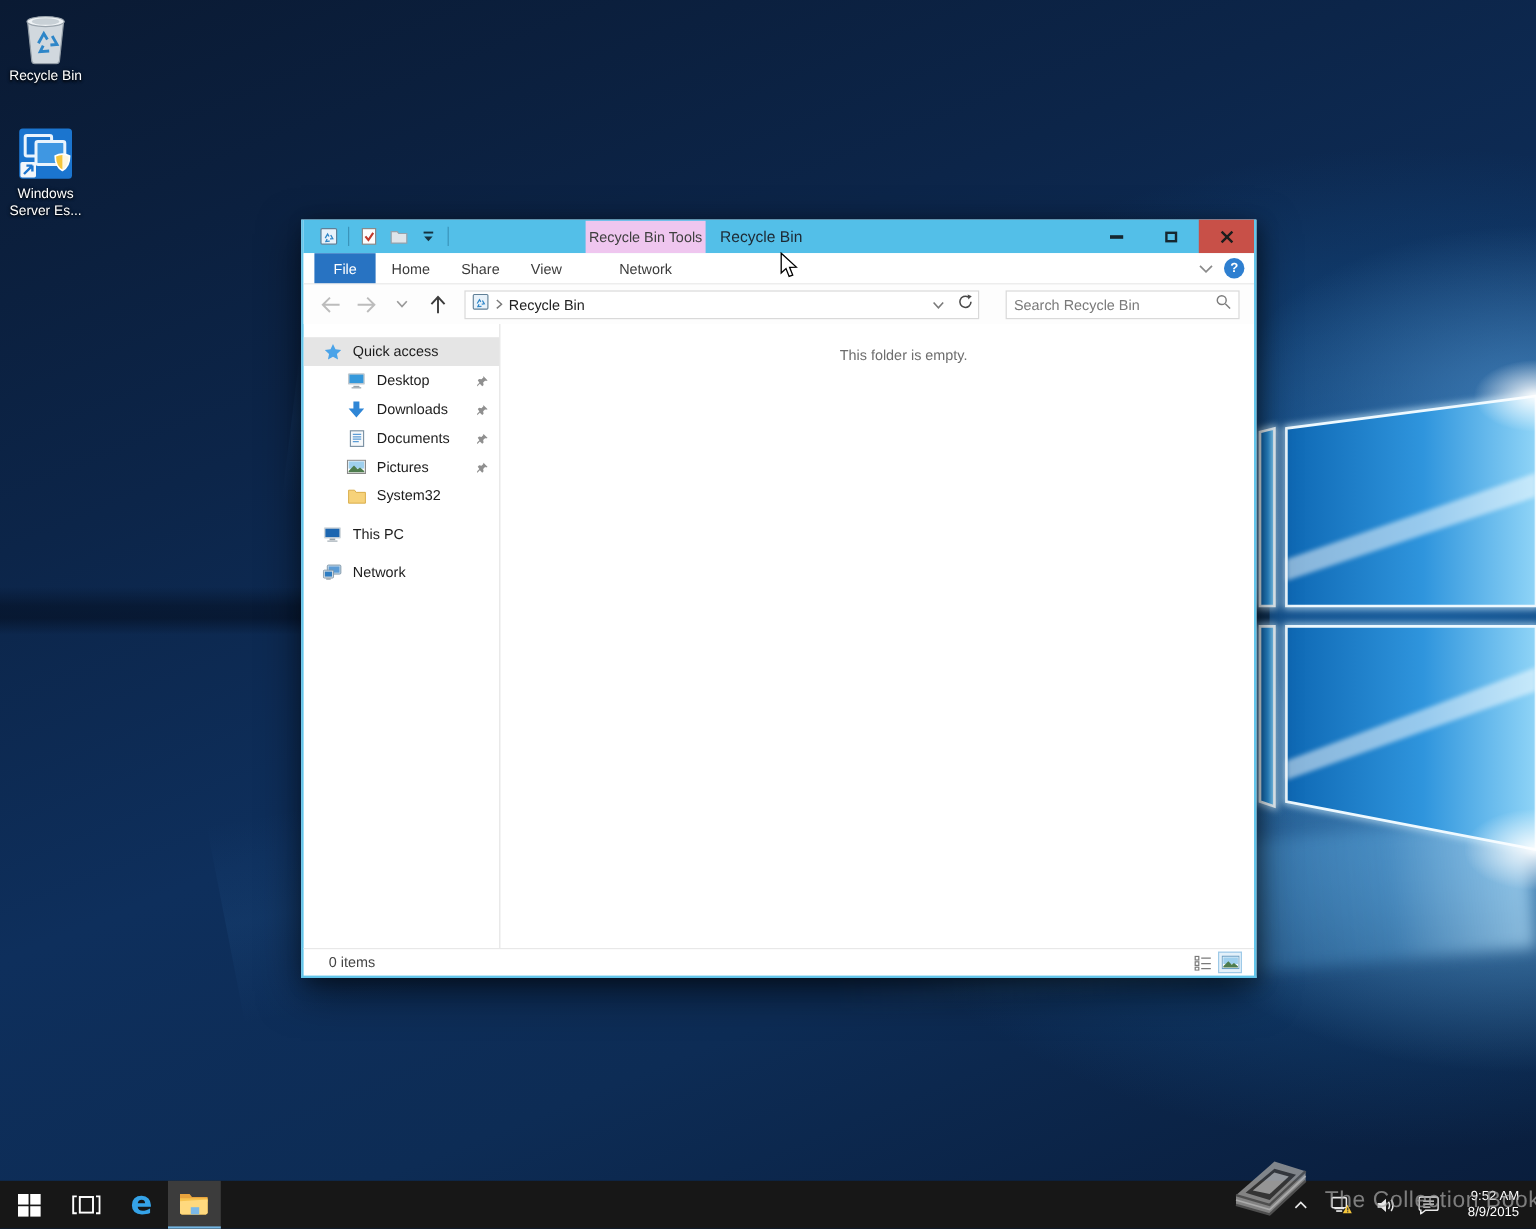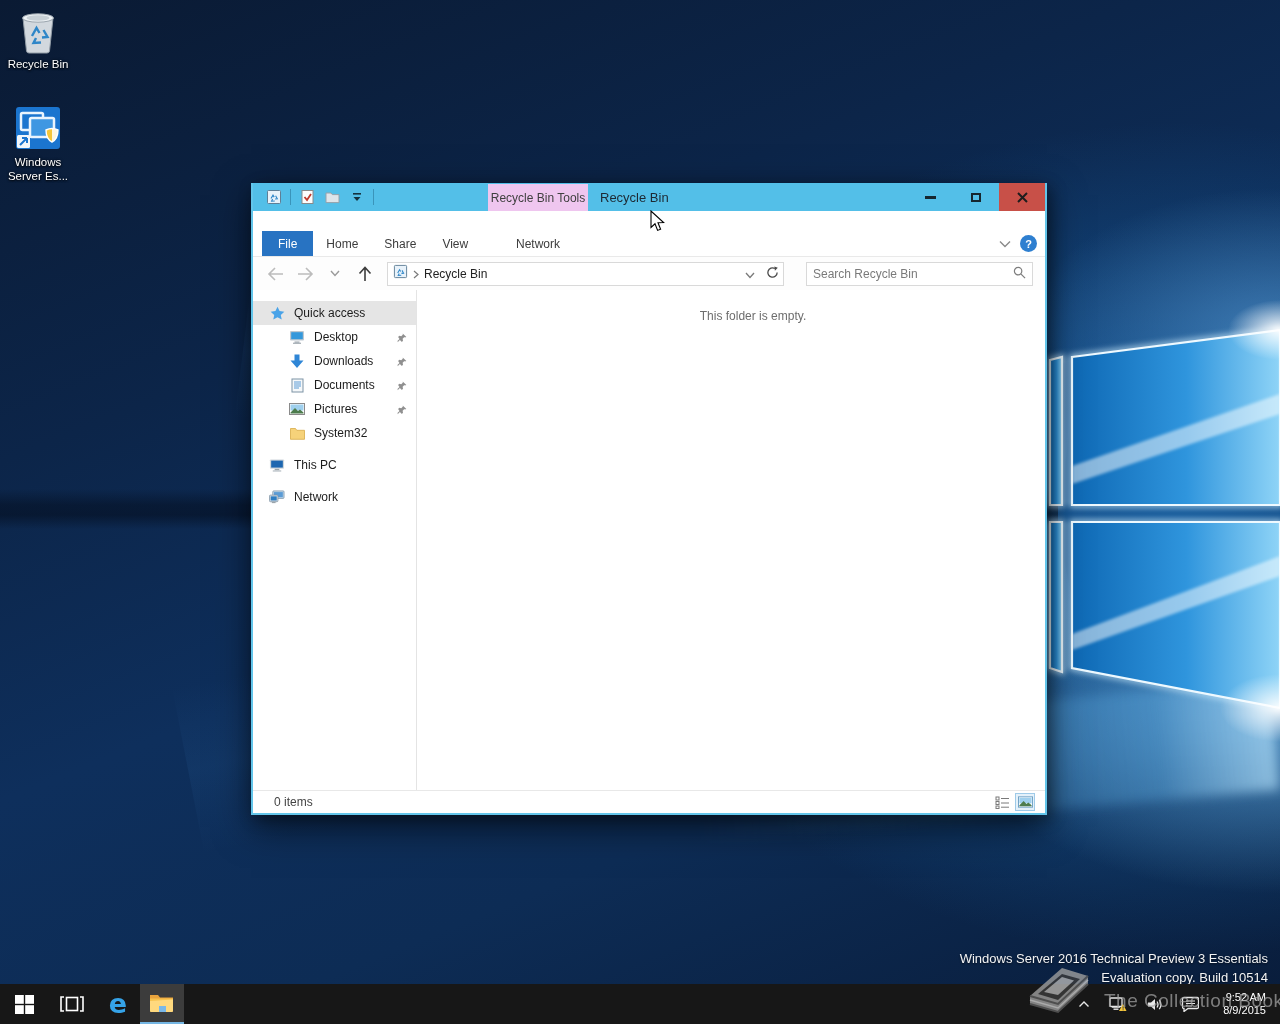--- a/index.html
+++ b/index.html
@@ -54,37 +54,37 @@
      display:flex; align-items:center; justify-content:center; font-size:12px; color:#3f3f3f; }
   .win-title { position:absolute; left:347px; top:0; height:28px; display:flex; align-items:center;
      font-size:13px; color:#1d2933; }
   .win-controls { position:absolute; right:0; top:0; height:28px; display:flex; }
   .wc-btn { width:46px; height:28px; display:flex; align-items:center; justify-content:center; }
   .wc-min span { display:block; width:11px; height:3px; background:#16272f; }
   .wc-max span { display:block; width:10px; height:9px; border:2px solid #16272f; }
   .wc-close { background:#c85048; }
 
   .ribbonrow { position:relative; height:26px; background:#fff; flex:none;
-     display:flex; align-items:stretch; border-bottom:1px solid #e9e9e9; font-size:12px;margin-top:20px; }
+     display:flex; align-items:stretch; border-bottom:1px solid #e9e9e9; font-size:12px; }
   .rtab { display:flex; align-items:center; padding:0 13px; color:#3c3c3c; }
   .rtab-file { background:#2873c2; color:#fff; padding:0 16px; margin-left:9px; }
   .rtab-manage { position:absolute; left:235px; top:0; width:100px; height:100%;
      display:flex; align-items:center; justify-content:center; color:#3c3c3c; }
   .ribbon-right { position:absolute; right:8px; top:0; height:100%; display:flex; align-items:center; gap:9px; }
   .help-circle { width:17px; height:17px; border-radius:50%; background:#2e7fd0; color:#fff;
      font-size:11px; font-weight:bold; display:flex; align-items:center; justify-content:center; }
 
   .navbar { height:33px; background:#fdfdfd; flex:none; display:flex; align-items:center;
      padding:0 12px 0 10px; gap:6px; }
   .nav-btn { width:24px; height:24px; display:flex; align-items:center; justify-content:center; flex:none; }
   .addressbar { height:24px; flex:1; margin-left:4px; border:1px solid #d9d9d9; background:#fff;
      display:flex; align-items:center; padding:0 4px 0 5px; gap:5px; min-width:0; }
   .addr-text { font-size:12px; color:#222; flex:none; }
   .addr-spacer { flex:1; }
-  .searchbox { height:24px; width:227px; flex:none; margin-left:16px; border:1px solid #d9d9d9;
+  .searchbox { height:24px; width:195px; flex:none; margin-left:16px; border:1px solid #d9d9d9;
      background:#fff; display:flex; align-items:center; padding:0 6px; }
   .searchbox input { flex:1; border:none; outline:none; font-size:12px; color:#333;
      font-family:"Liberation Sans",sans-serif; background:transparent; min-width:0; }
   .searchbox input::placeholder { color:#7a7a7a; opacity:1; }
 
   .content { flex:1; display:flex; min-height:0;gap:32px; }
   .sidebar { width:164px; flex:none; border-right:1px solid #e4e4e4; padding-top:11px; overflow:hidden; }
   .srow { position:relative; height:24px; display:flex; align-items:center; gap:9px;
      font-size:12px; color:#1c1c1c; padding-left:36px; }
   .srow.root { padding-left:16px; }
@@ -195,24 +195,20 @@
         <rect x="16" y="14" width="24" height="19" rx="1.5" fill="#3f97e2" stroke="#eaf4fd" stroke-width="2.5"></rect>
         <path d="M32 26 q6 -3 12 0 q0 9 -6 12 q-6 -3 -6 -12 Z" fill="#f5c63a" stroke="#fff" stroke-width="1.4"></path>
         <path d="M38 25 l0 13 q6 -3 6 -12 q-3 -1.5 -6 -1 Z" fill="#ffffff" opacity="0.85"></path>
         <rect x="3" y="31" width="13" height="13" rx="1.5" fill="#f2f6fa"></rect>
         <path d="M6 41 l7 -7 m0 0 l-5 0 m5 0 l0 5" stroke="#1b75cf" stroke-width="2" fill="none"></path>
       </svg>
     </div>
     <div class="dlabel"><span>Windows</span><br><span>Server Es...</span></div>
   </div>
 
-  <div class="build-watermark">
-    <div>Windows Server 2016 Technical Preview 3 Essentials</div>
-    <div>Evaluation copy. Build 10514</div>
-  </div>
 
   <div class="window">
 
     <div class="titlebar">
       <div class="qat">
         <div class="qat-btn">
           <svg width="16" height="16" viewBox="0 0 16 16">
               <rect x="1.5" y="1.5" width="13" height="13" rx="1" fill="#e8f2fa" stroke="#5f7f96"></rect>
               <path d="M5 9.5 l2 -3.4 1.2 2 M9.6 6.8 l1.7 3 -2.3 .2 M8.8 12 l-3.2 .2 1 -2.1" stroke="#2e86c8" stroke-width="1.1" fill="none"></path>
             </svg>

